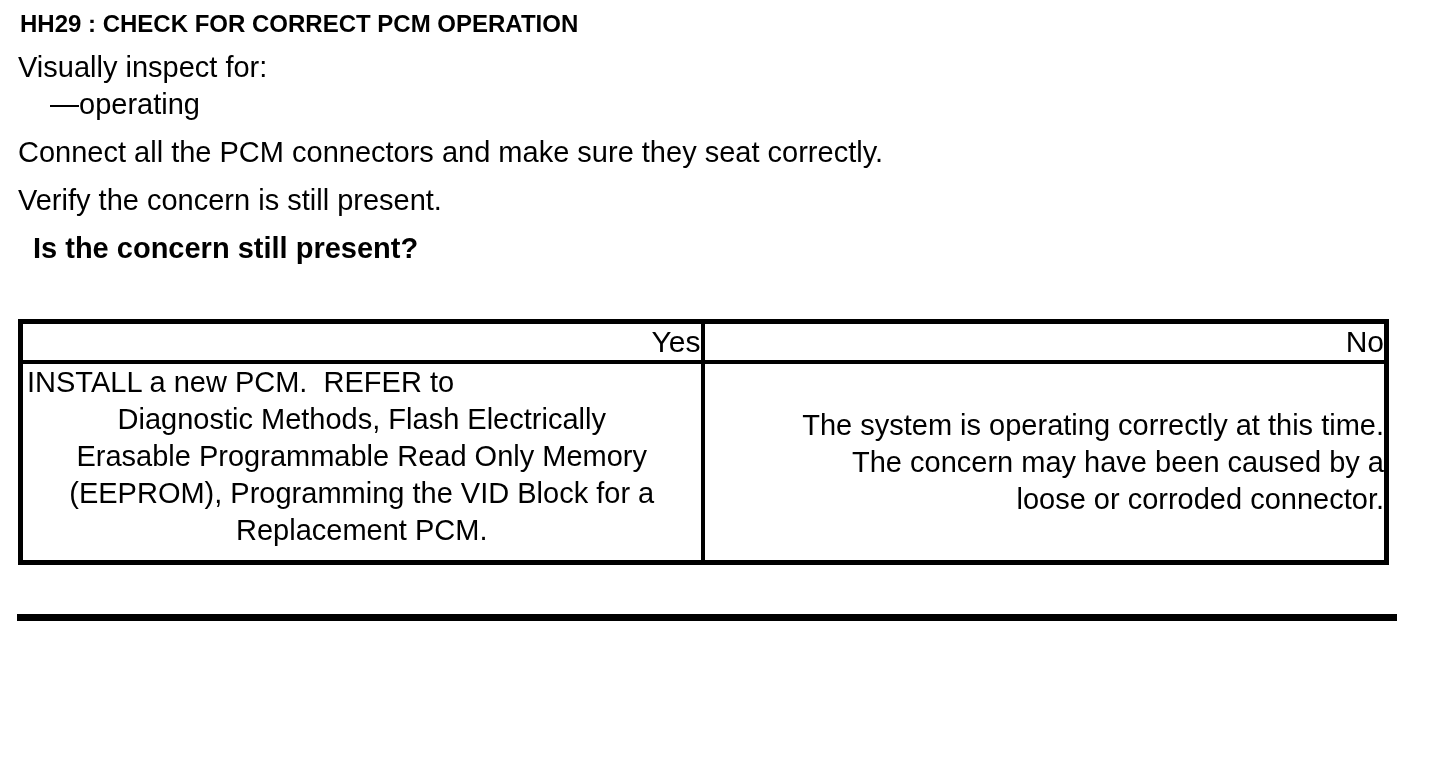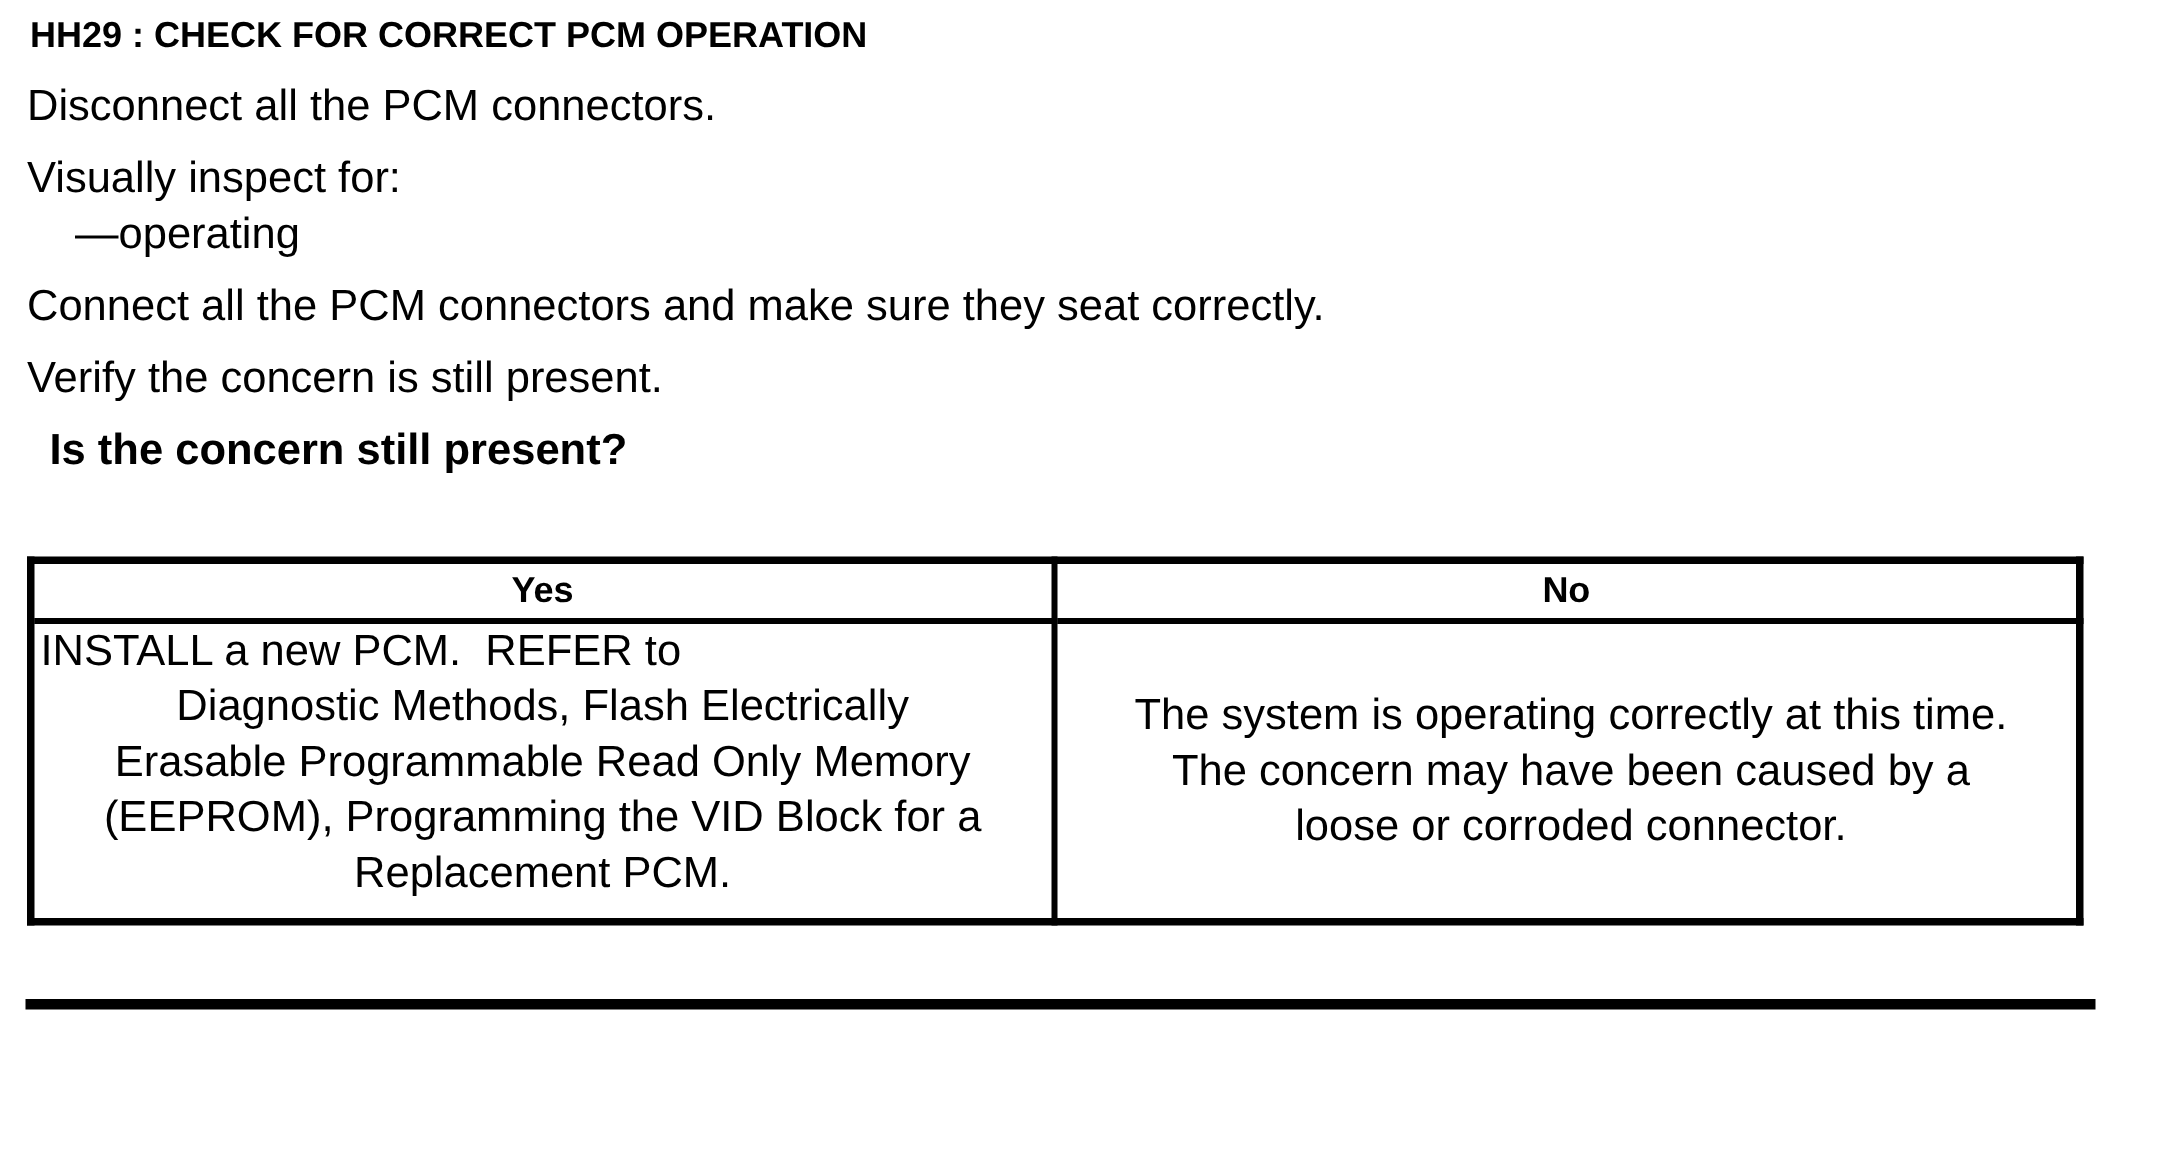--- a/index.html
+++ b/index.html
@@ -57,23 +57,23 @@
     width: 1366px;
     margin: 52px 0 0 0;
     border: 5px solid #000000;
   }
   table.decision th,
   table.decision td {
     border: 4px solid #000000;
     padding: 0;
   }
   table.decision th {
-    font-size: 24px;
-    font-weight: bold;
-    text-align: center;
+    font-size: 30px;
+    font-weight: normal;
+    text-align: right;
     height: 36px;
     vertical-align: middle;
   }
   table.decision td {
     font-size: 29px;
     line-height: 37px;
     height: 196px;
   }
   td.yes-cell {
     vertical-align: top;
@@ -87,39 +87,38 @@
   }
   .yes-cell .cell-line {
     text-align: center;
     padding: 0 2px 0 2px;
   }
   .yes-cell .cell-line.align-left {
     text-align: left;
     padding-left: 4px;
   }
   .no-cell .cell-line {
-    text-align: center;
+    text-align: right;
     padding-left: 6px;
   }
   .bottom-rule {
     height: 7px;
     background: #000000;
     width: 1380px;
     margin: 49px 0 0 -1px;
   }
 </style>
 </head>
 <body>
 
 <div class="page">
   <div class="doc">
 
     <div class="heading">HH29 : CHECK FOR CORRECT PCM OPERATION</div>
 
-    <div class="para first">Disconnect all the PCM connectors.</div>
 
     <div class="para">Visually inspect for:</div>
 
     <div class="inspect-list">
       <div class="inspect-item">—operating</div>
     </div>
 
     <div class="para">Connect all the PCM connectors and make sure they seat correctly.</div>
 
 

